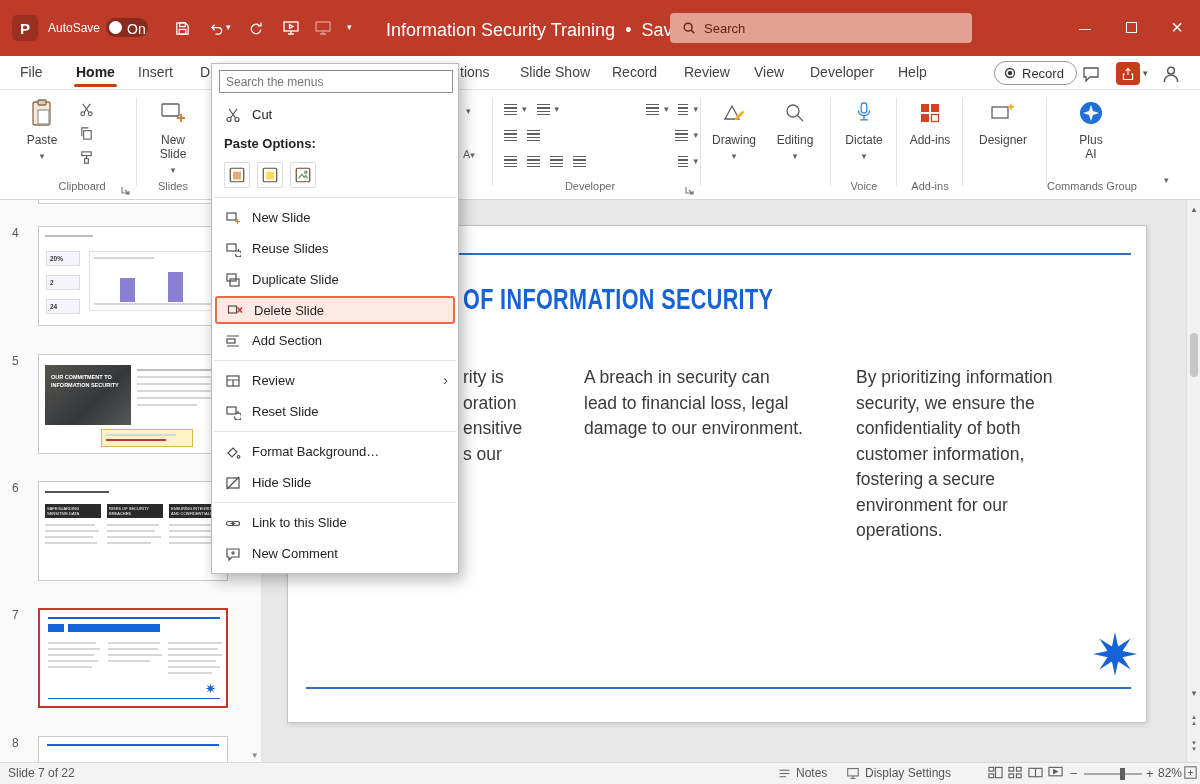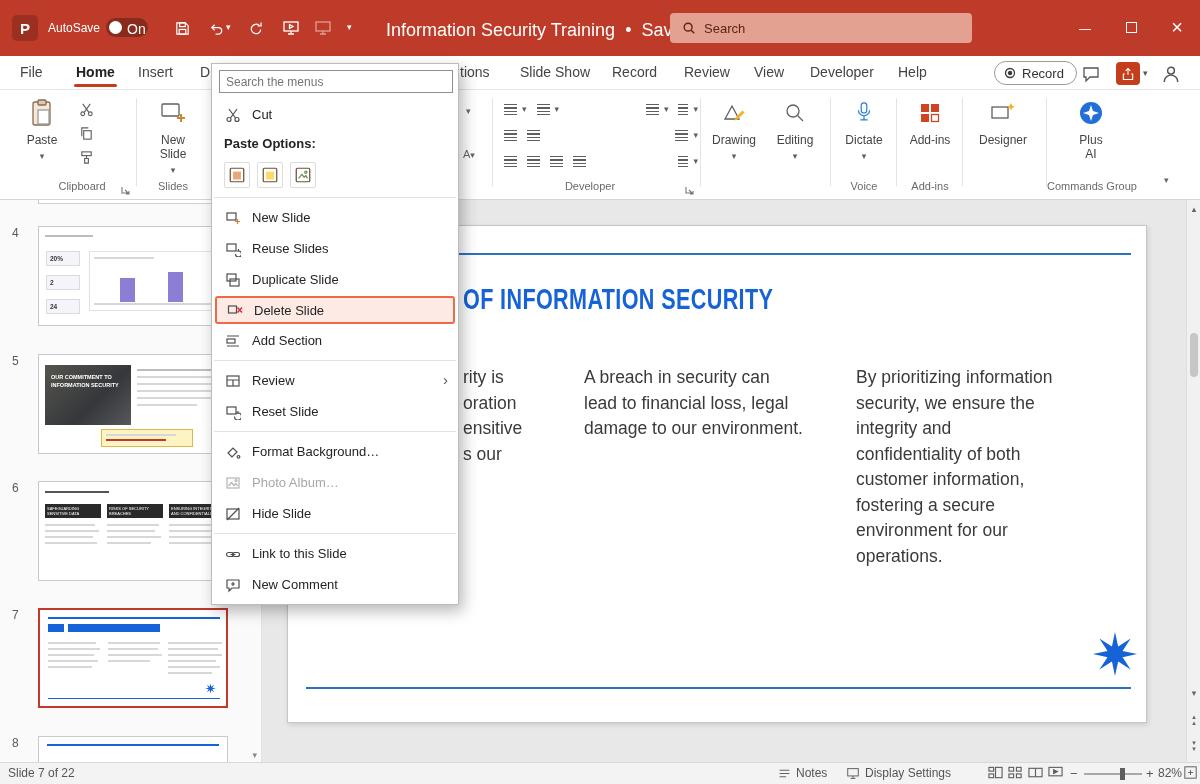--- a/index.html
+++ b/index.html
@@ -504,21 +504,20 @@
         <span>s our</span>
       </div>
       <div class="bodycol" style="left:296px">
         <span>A breach in security can</span>
         <span>lead to financial loss, legal</span>
         <span>damage to our environment.</span>
       </div>
       <div class="bodycol" style="left:568px">
         <span>By prioritizing information</span>
         <span>security, we ensure the</span>
-        <span>integrity and</span>
         <span>confidentiality of both</span>
         <span>customer information,</span>
         <span>fostering a secure</span>
         <span>environment for our</span>
         <span>operations.</span>
       </div>
       <svg class="abs" style="left:804px; top:405px" width="46" height="46" viewBox="0 0 48 48">
           <polygon class="star-blue" points="47,24 31.9,27.3 40.3,40.3 27.3,31.9 24,47 20.8,31.9 7.7,40.3 16.2,27.3 1,24 16.2,20.8 7.7,7.7 20.8,16.2 24,1 27.3,16.2 40.3,7.7 31.9,20.8"></polygon>
         </svg>
       <div class="rule" style="top:461px"></div>
@@ -700,30 +699,20 @@
     <div class="cm-sep"></div>
     <div class="mi">
       <span class="mic">
           <svg width="16" height="16" viewBox="0 0 16 16">
             <path d="M3 9 L8 4 L12 8 L7 13 Z"></path>
             <path d="M13.5 11.5 a1.3 1.3 0 1 1 -.01 0"></path>
           </svg>
         </span>
       <span>Format Background…</span>
     </div>
-    <div class="mi dis">
-      <span class="mic">
-          <svg width="16" height="16" viewBox="0 0 16 16">
-            <rect x="2" y="3" width="12" height="10"></rect>
-            <path d="M3.5 11 L6.5 7.5 L9 10.5 L11 8.5 L12.5 11"></path>
-            <circle cx="11" cy="5.5" r="1"></circle>
-          </svg>
-        </span>
-      <span>Photo Album…</span>
-    </div>
     <div class="mi">
       <span class="mic">
           <svg width="16" height="16" viewBox="0 0 16 16">
             <rect x="2" y="3" width="12" height="10"></rect>
             <path d="M2 14 L14 2"></path>
           </svg>
         </span>
       <span>Hide Slide</span>
     </div>
     <div class="cm-sep"></div>

